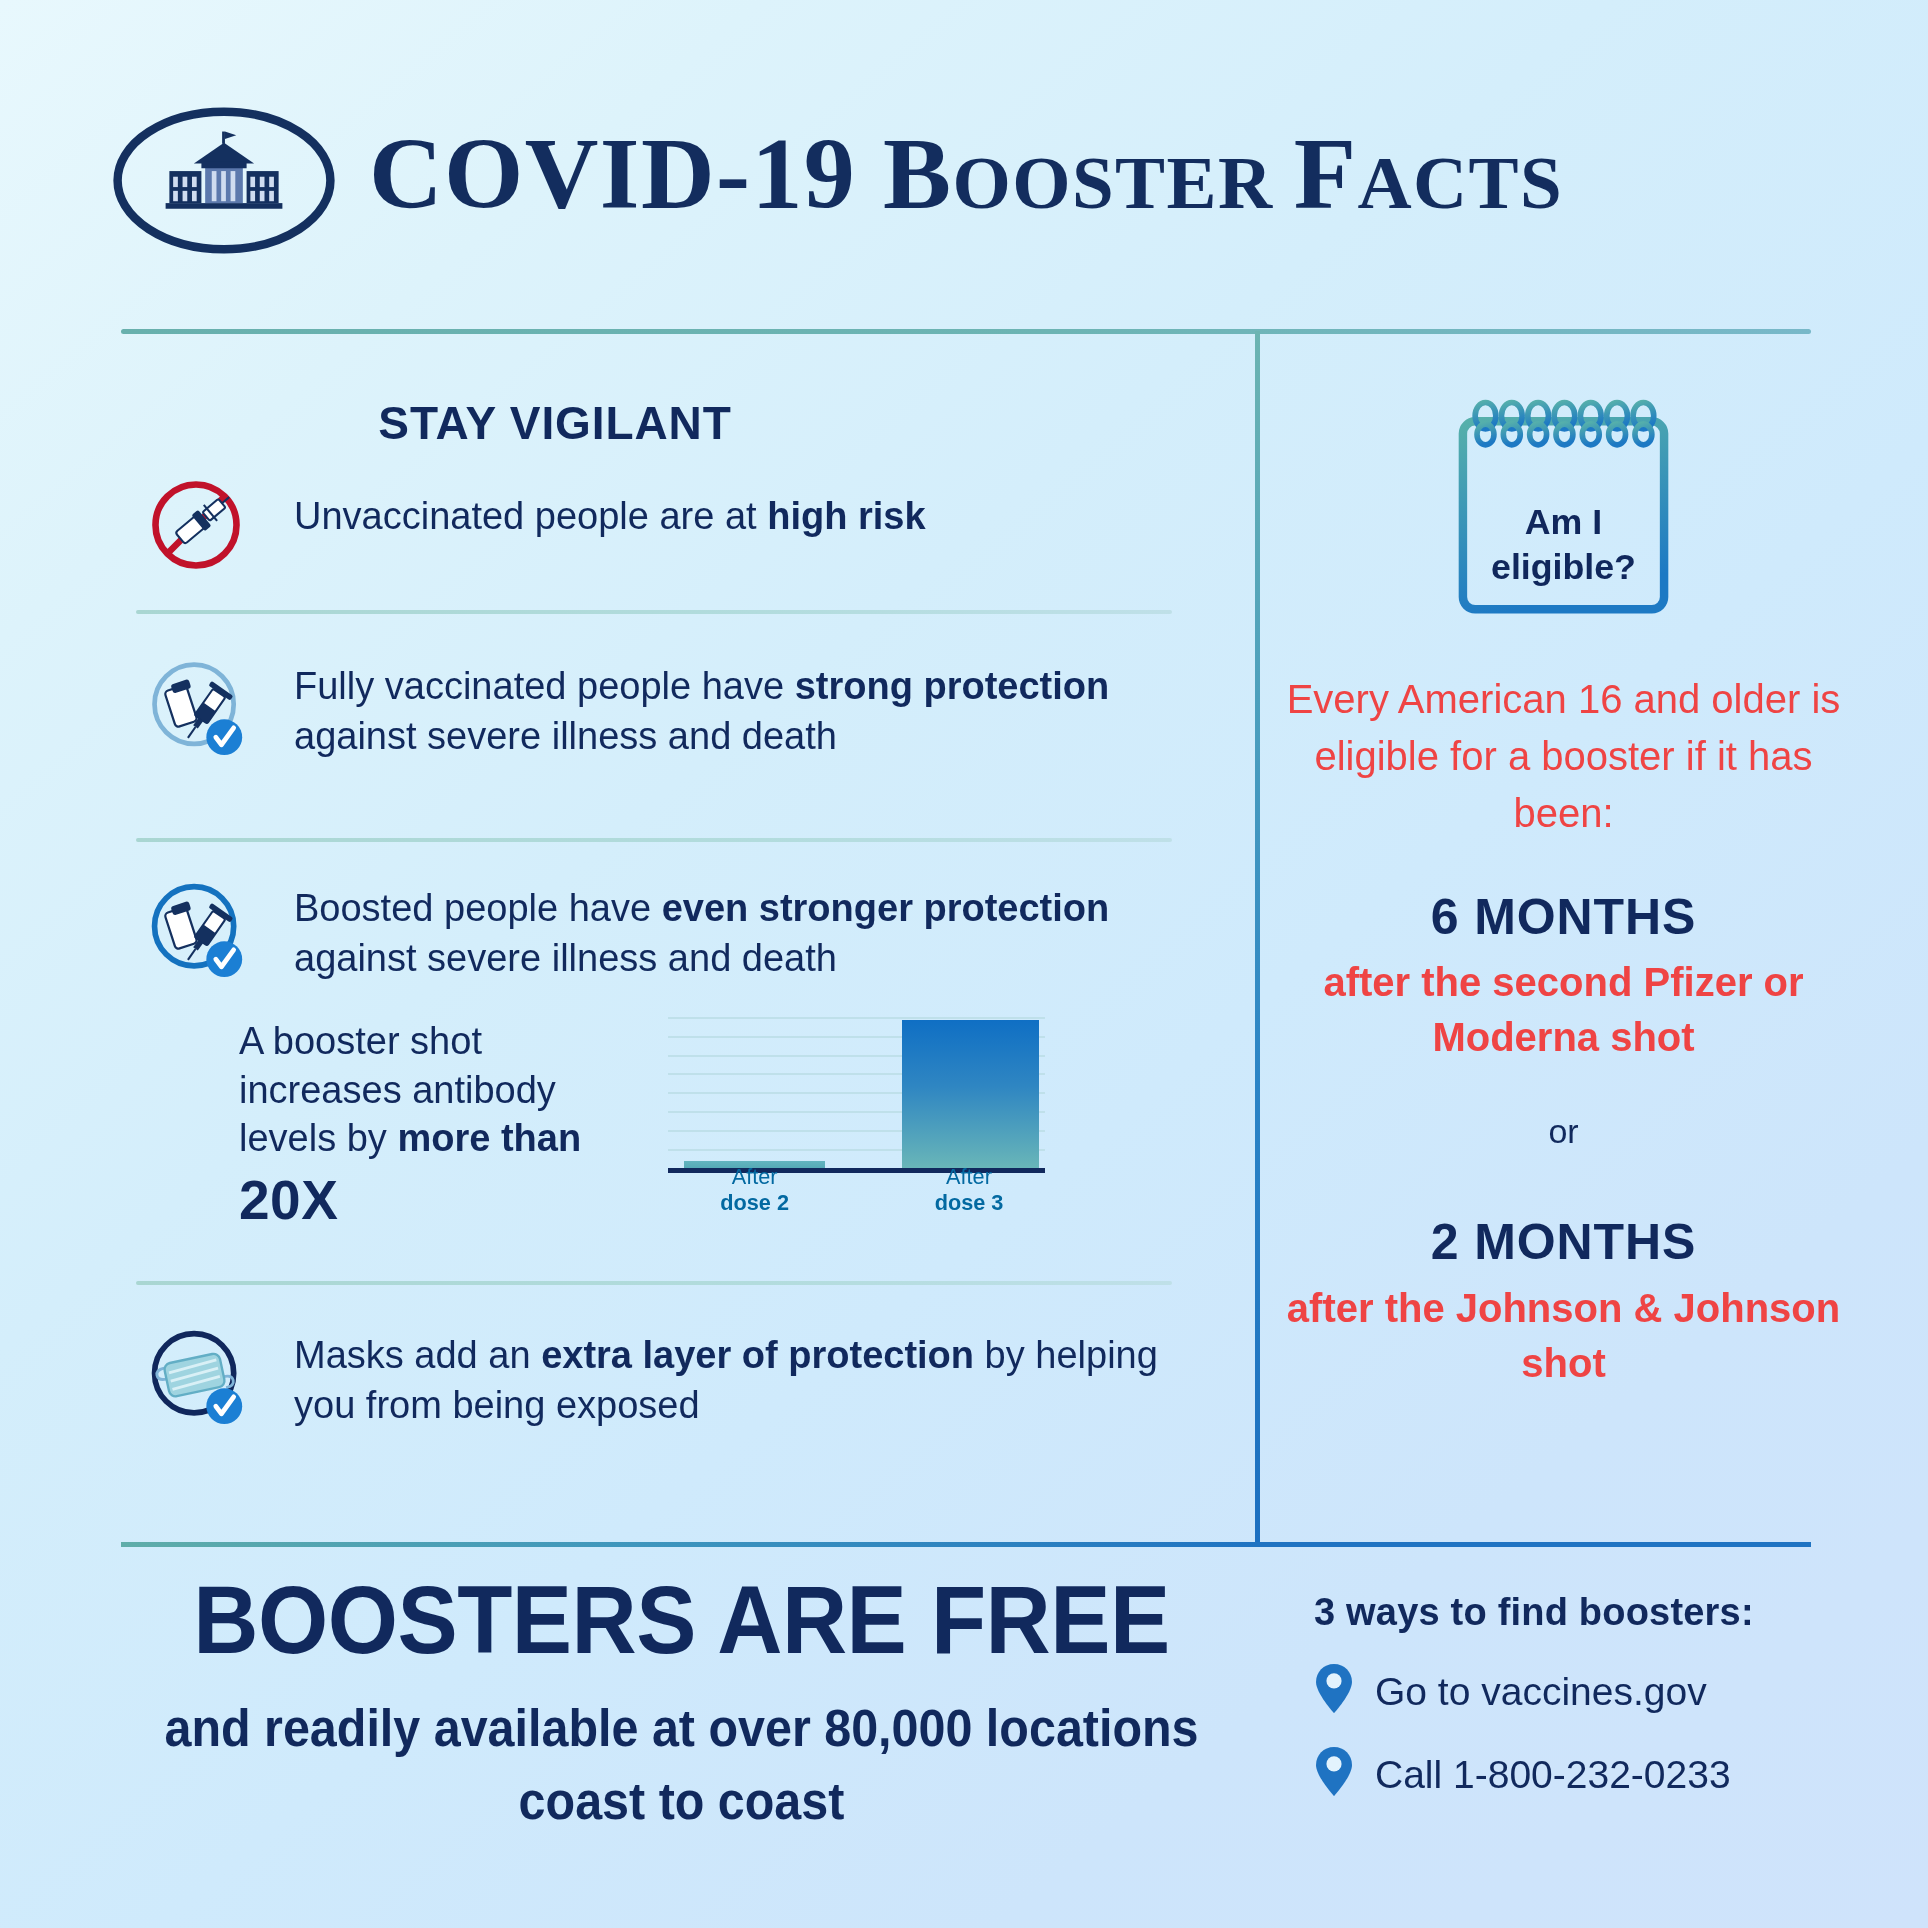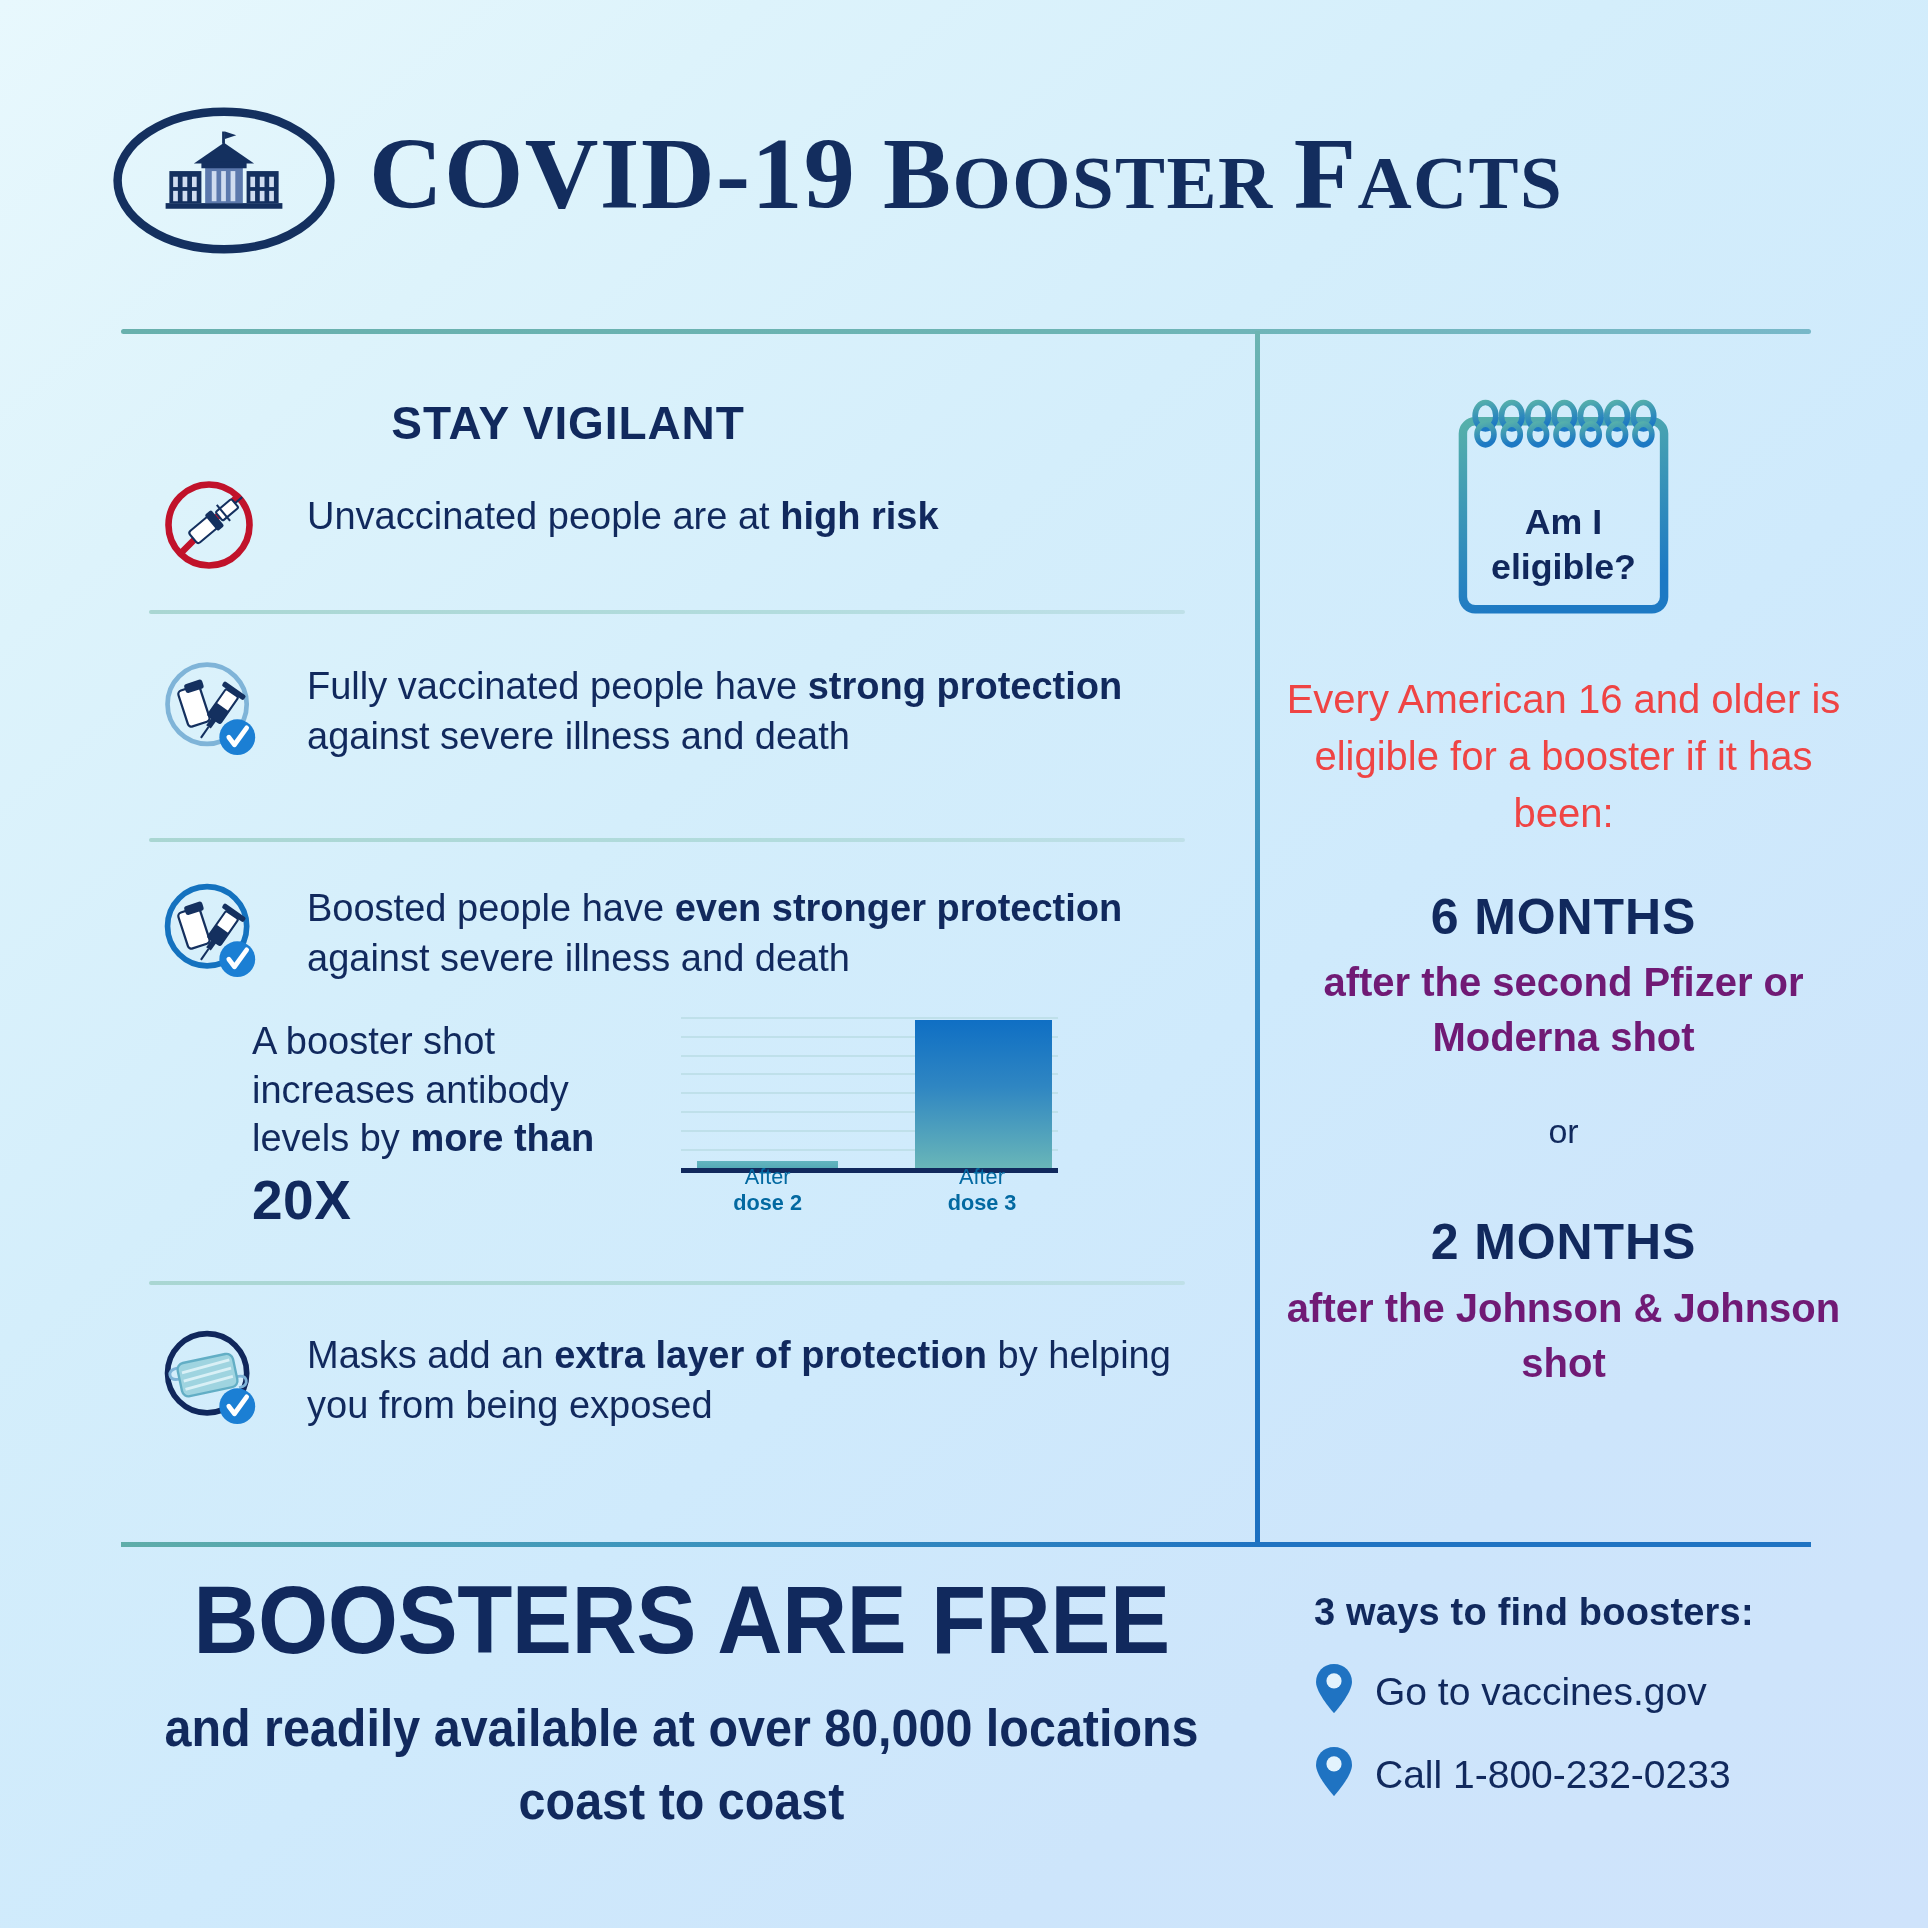--- a/index.html
+++ b/index.html
@@ -28,21 +28,21 @@
     border-radius:2.8px;
   }
 
   
   #v-divider {
     position:absolute; left:1255px; top:331px; width:4.7px; height:1215px;
     background:linear-gradient(180deg,#6cb4b2 0%, #4da0bd 30%, #2b84c6 62%, #1c6fc0 100%);
   }
 
   
-  #left-col { position:absolute; left:130px; top:358px; width:1111px; height:1177px; }
+  #left-col { position:absolute; left:117px; top:358px; width:1111px; height:1177px; }
   #stay-vigilant {
     position:absolute; left:0; top:38px; width:876px;
     text-align:center; font-size:46px; font-weight:bold;
     letter-spacing:0.9px; color:#11295d;
   }
   .fact-row { position:absolute; display:flex; align-items:flex-start; }
   .fact-icon { flex:0 0 auto; width:98px; height:98px; position:relative; }
   .fact-text {
     font-size:38px; line-height:1.33; color:#11295d; font-weight:400;
   }
@@ -113,21 +113,21 @@
   #notepad { position:relative; width:235px; height:235px; margin:0 auto; }
   #elig-text {
     margin-top:41px; text-align:center; font-size:40px; line-height:1.43; color:#ef4444;
   }
   .months-big {
     text-align:center; font-size:50px; font-weight:bold; letter-spacing:0.9px;
     color:#11295d; margin-top:45px;
   }
   .months-sub {
     text-align:center; font-size:40px; font-weight:bold; line-height:1.38;
-    color:#701a75; margin-top:9.4px;
+    color:#ef4444; margin-top:9.4px;
   }
   #or-row {
     display:flex; align-items:center; justify-content:center; margin-top:30px; gap:17px;flex-direction:column;
   }
   #or-row .orline { flex:1; height:3.8px; border-radius:1.9px; background:#b6dcd9; }
   #or-row .ortext { font-size:34px; color:#11295d; }
 
   
   #right-rule {
     position:absolute; left:1258px; top:1542px; width:553px; height:4.7px;

